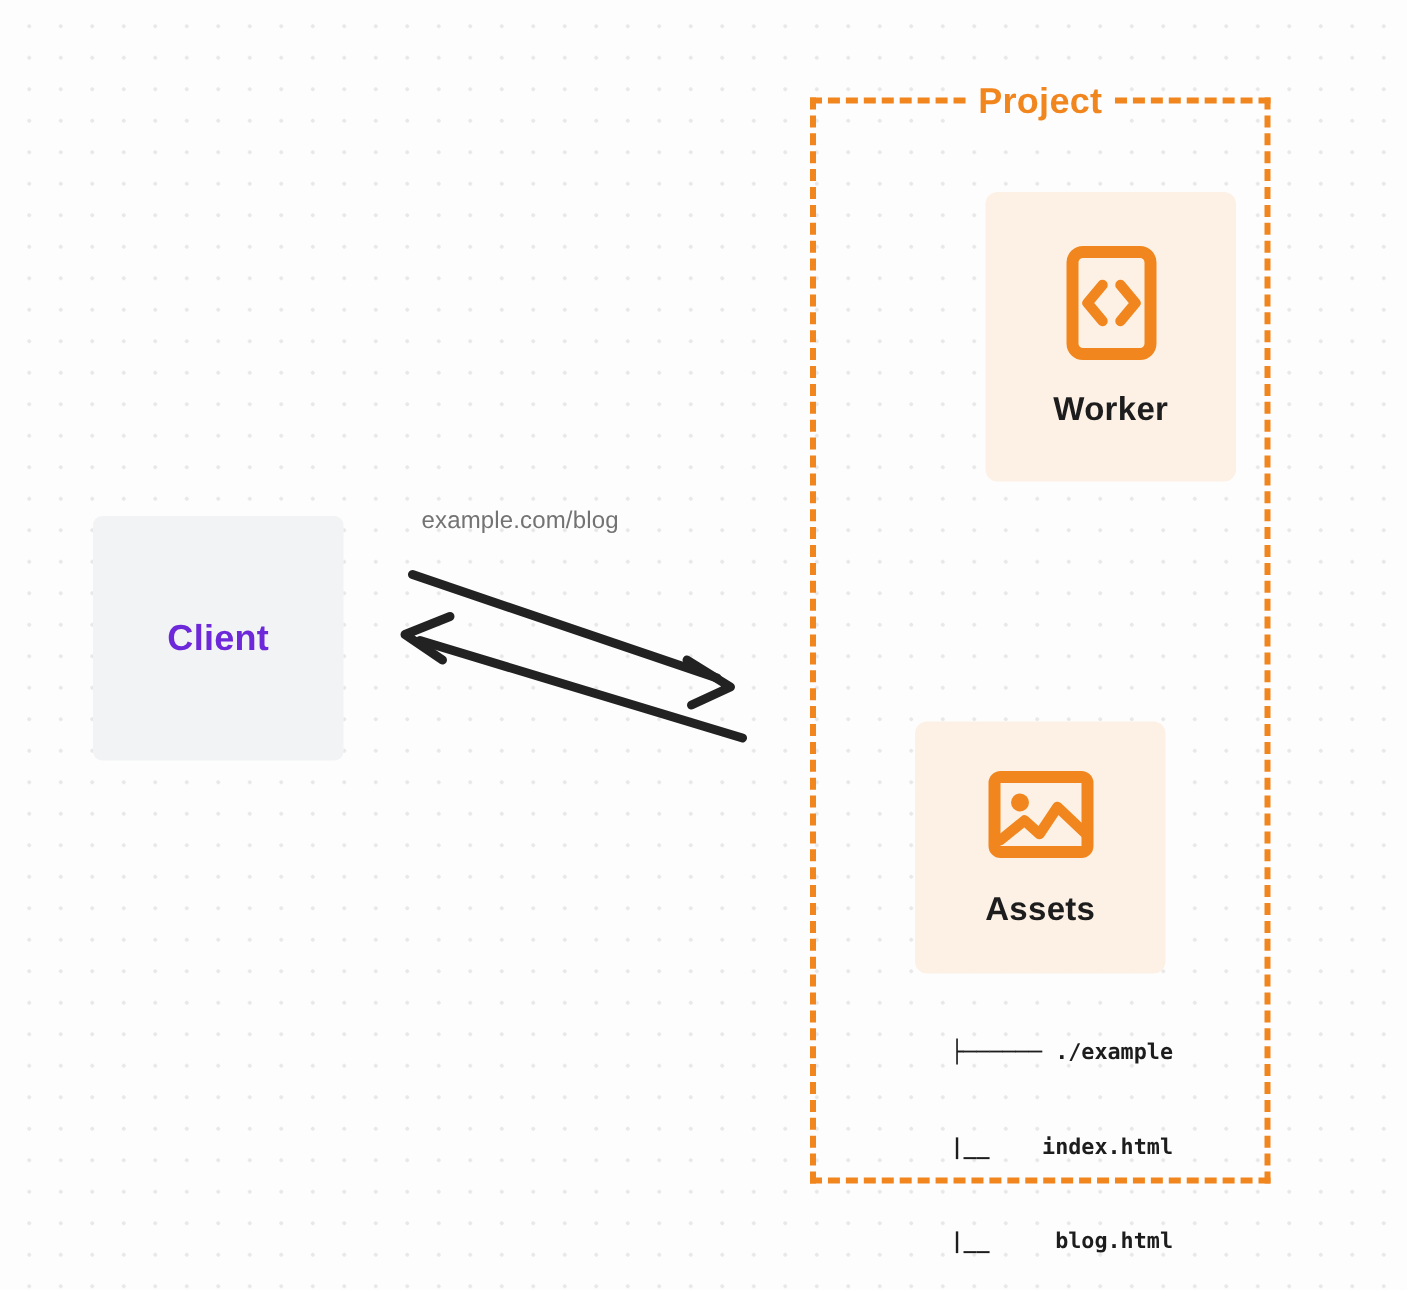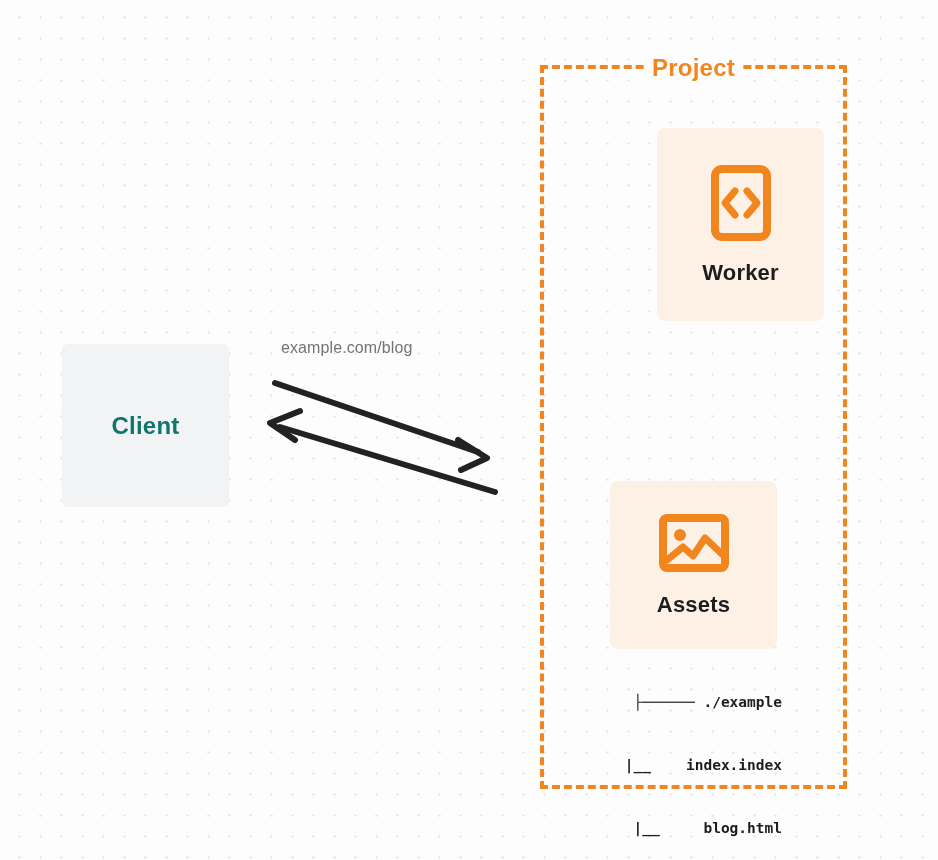--- a/index.html
+++ b/index.html
@@ -32,21 +32,21 @@
     height: 163px;
     background: #f2f3f4;
     border-radius: 6px;
     display: flex;
     align-items: center;
     justify-content: center;
   }
   .client-label {
     font-size: 24px;
     font-weight: 700;
-    color: #0f766e;
+    color: #6d28d9;
     letter-spacing: 0.2px;
   }
 
   
   .arrow-layer {
     position: absolute;
     left: 0;
     top: 0;
     width: 938px;
     height: 860px;
@@ -182,18 +182,18 @@
         <rect x="5" y="6" width="62" height="50" rx="4" ry="4" fill="none" stroke="#f2861e" stroke-width="8"></rect>
         <circle cx="22" cy="23" r="6" fill="#f2861e"></circle>
         <polyline points="9,48 25,35 35,44 47,26 66,44" fill="none" stroke="#f2861e" stroke-width="7" stroke-linecap="round" stroke-linejoin="round"></polyline>
       </svg>
     </span>
     <span class="tile-label">Assets</span>
   </div>
 
   <div class="file-tree">
     <span class="tree-row">├────── ./example</span>
-    <span class="tree-row">    |__    index.index</span>
+    <span class="tree-row">    |__    index.html</span>
     <span class="tree-row">    |__     blog.html</span>
     
   </div>
 
 </div>
 
 </body></html>

